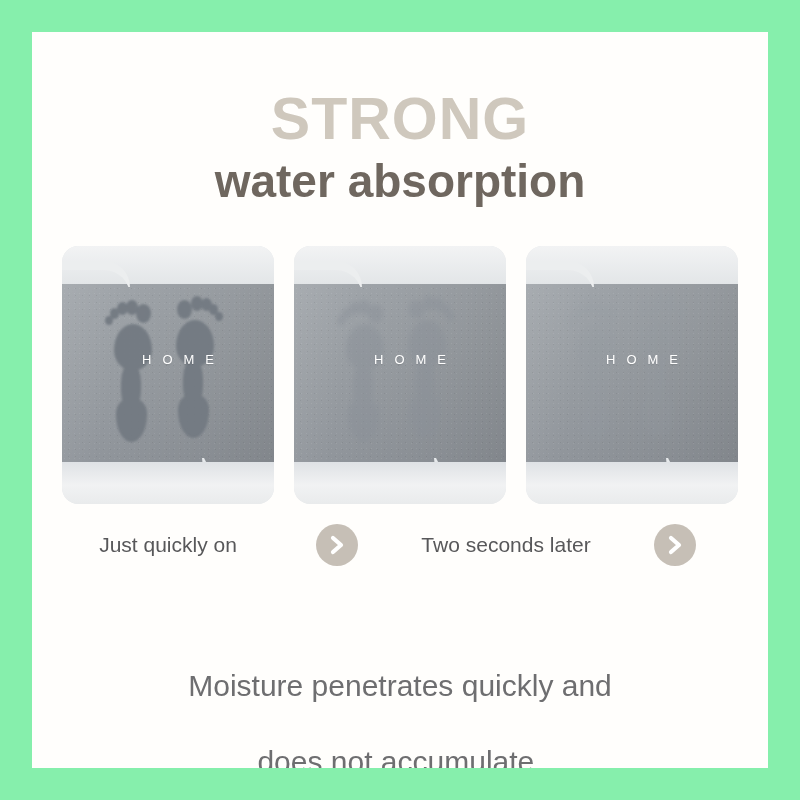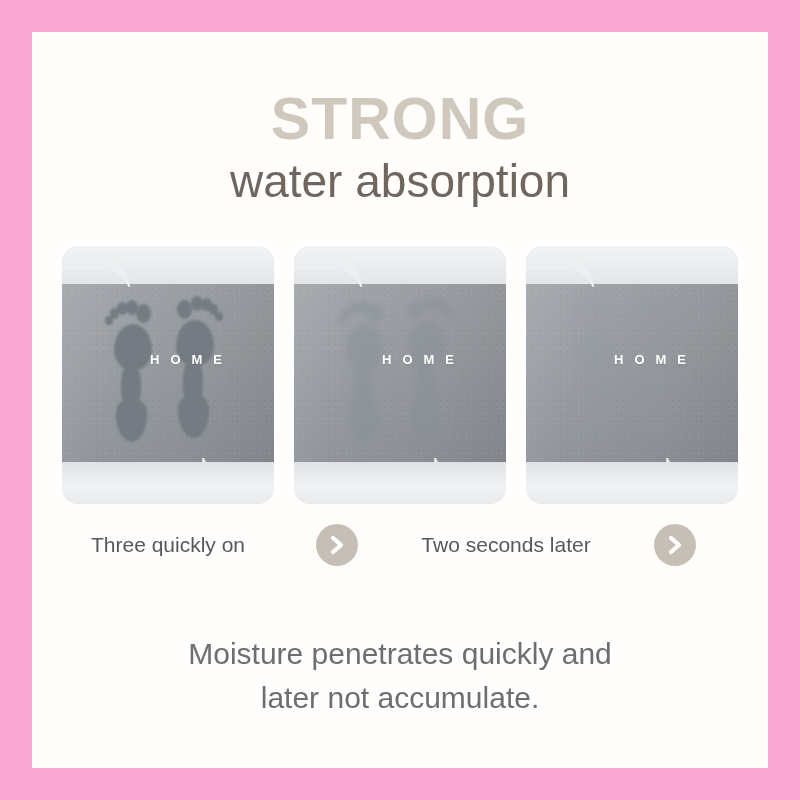--- a/index.html
+++ b/index.html
@@ -12,21 +12,21 @@
     background: #837a72;
     font-family: "Liberation Sans", sans-serif;
     overflow: hidden;
   }
 
   .poster-frame {
     position: absolute;
     left: 0; top: 0;
     width: 800px;
     height: 800px;
-    background: #f9a8d4;
+    background: #86efac;
   }
 
   .canvas {
     position: absolute;
     left: 32px;
     top: 32px;
     width: 736px;
     height: 736px;
     background: #fffefc;
     overflow: hidden;
@@ -45,21 +45,21 @@
     font-size: 59px;
     font-weight: bold;
     letter-spacing: 1px;
     line-height: 1.0;
     color: #cfc8bd;
   }
   .headline-sub {
     display: block;
     margin-top: 8px;
     font-size: 46px;
-    font-weight: normal;
+    font-weight: bold;
     letter-spacing: 0px;
     line-height: 1.05;
     color: #6f675f;
   }
 
   
   .panels {
     position: absolute;
     left: 30px;
     top: 214px;
@@ -202,29 +202,29 @@
   .foot.right .toe.t5 { left: 49px; top: 18px; }
 
   
   .stage-1 .feet { color: #737a82; opacity: 0.95; }
   .stage-2 .feet { color: #8a9098; opacity: 0.48; filter: blur(2.2px); }
   .stage-3 .feet { color: #939aa1; opacity: 0.20; filter: blur(3.6px); }
 
   
   .home-mark {
     position: absolute;
-    left: 8px;
+    left: 0;
     top: 106px;
     width: 232px;
     text-align: center;
     color: #ffffff;
     font-size: 13px;
     letter-spacing: 11px;
     text-indent: 11px;
-    font-weight: 700;
+    font-weight: 400;
     text-shadow: 0 1px 1px rgba(0,0,0,0.10);
   }
 
   
   .captions {
     position: absolute;
     left: 30px;
     top: 480px;
     width: 676px;
     height: 66px;
@@ -259,21 +259,21 @@
   .tagline {
     position: absolute;
     left: 0;
     top: 600px;
     width: 736px;
     text-align: center;
     font-size: 30px;
     line-height: 1.45;
     color: #6e6e70;
   }
-  .tagline span { display: block; }
+  .tagline span { display: block; margin-top: 32px; }
 </style>
 </head>
 <body>
 
 <div class="poster-frame">
   <div class="canvas">
 
     <div class="headline">
       <span class="headline-strong">STRONG</span>
       <span class="headline-sub">water absorption</span>
@@ -370,21 +370,21 @@
           </div>
         </div>
         <div class="home-mark">HOME</div>
         <div class="hem-curve br"></div>
         <div class="mat-hem bottom"></div>
       </div>
     </div>
 
     <div class="captions">
       <div class="caption">
-        <span>Three</span>
+        <span>Just</span>
         <span>quickly on</span>
       </div>
 
       <div class="arrow-cell">
         <div class="arrow-circle">
           <svg width="22" height="22" viewBox="0 0 22 22" aria-hidden="true">
             <polyline points="7,4 15,11 7,18" fill="none" stroke="#ffffff" stroke-width="4.2" stroke-linecap="round" stroke-linejoin="round"></polyline>
           </svg>
         </div>
       </div>
@@ -399,17 +399,17 @@
           <svg width="22" height="22" viewBox="0 0 22 22" aria-hidden="true">
             <polyline points="7,4 15,11 7,18" fill="none" stroke="#ffffff" stroke-width="4.2" stroke-linecap="round" stroke-linejoin="round"></polyline>
           </svg>
         </div>
       </div>
 
     </div>
 
     <div class="tagline">
       <span>Moisture penetrates quickly and</span>
-      <span>later not accumulate.</span>
+      <span>does not accumulate.</span>
     </div>
 
   </div>
 </div>
 
 </body></html>

